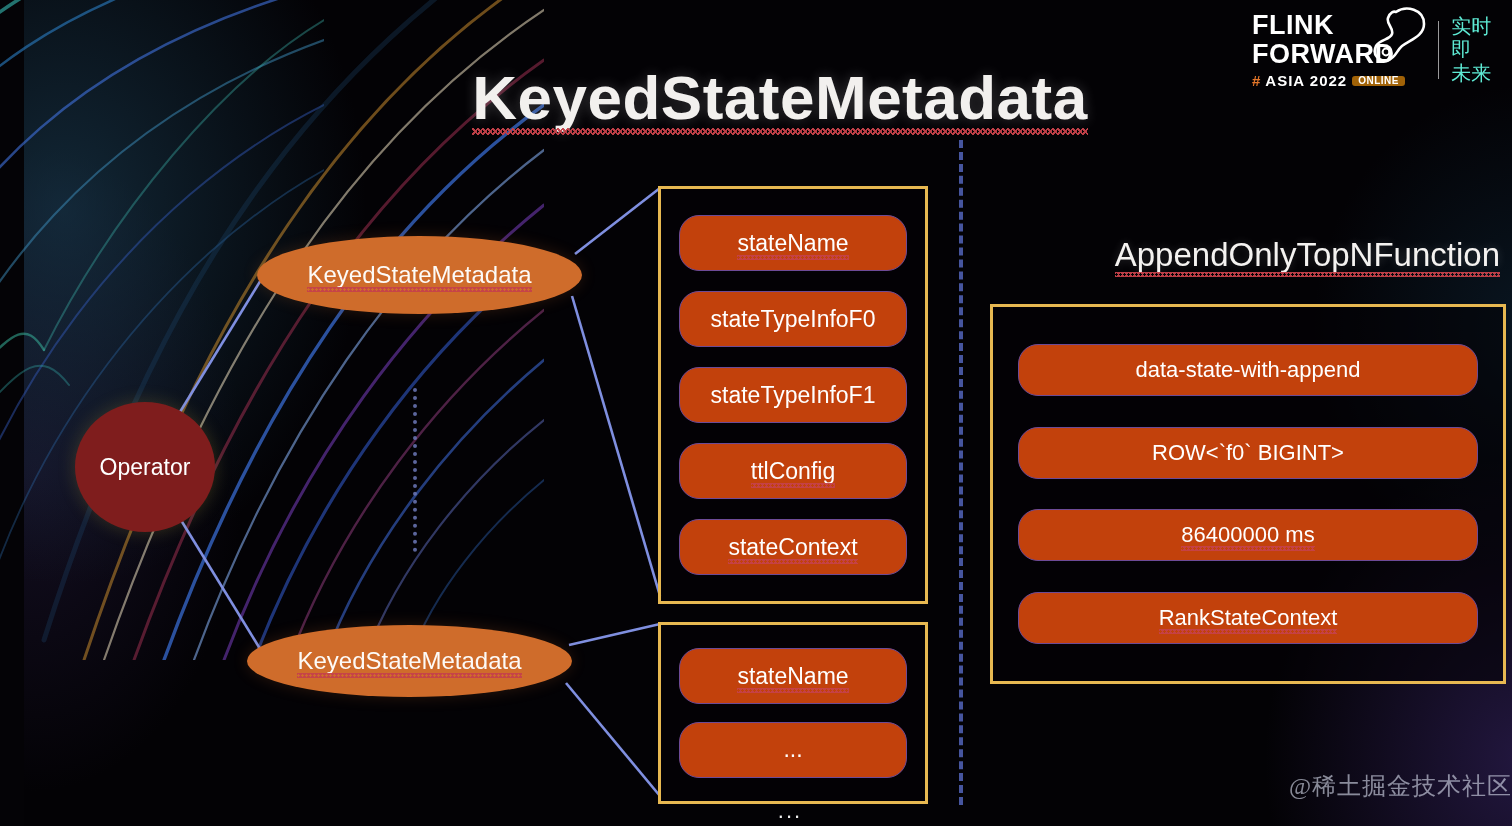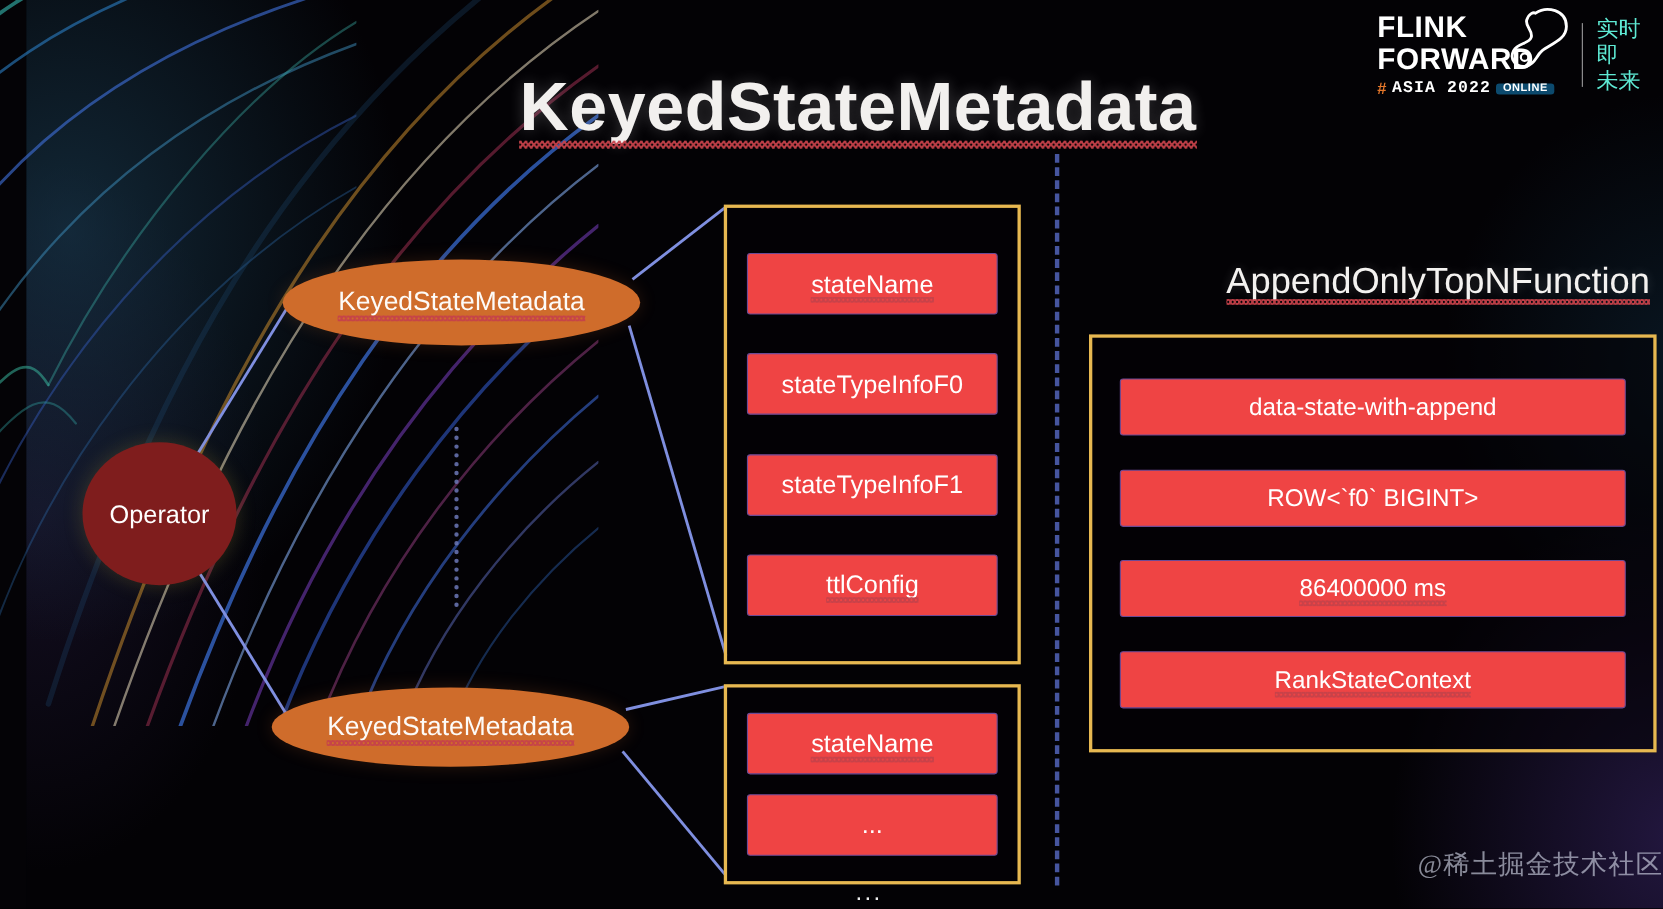--- a/index.html
+++ b/index.html
@@ -77,21 +77,21 @@
   .ybox-top{left:634px;top:186px;width:264px;height:412px;}
   .ybox-bot{left:634px;top:622px;width:264px;height:176px;}
   .ybox-right{left:966px;top:304px;width:510px;height:374px;}
 
   .fields{
     position:absolute;inset:0;display:flex;flex-direction:column;
     justify-content:space-evenly;align-items:center;padding:6px 0;
     box-sizing:border-box;
   }
   .chip{
-    background:#ef4444;border:1px solid #6d4a96;border-radius:3px;
+    background:#c2410c;border:1px solid #6d4a96;border-radius:20px;
     color:#fff;display:flex;align-items:center;justify-content:center;
     text-align:center;box-sizing:border-box;
   }
   .ybox-top .chip,.ybox-bot .chip{width:228px;height:56px;font-size:23px;}
   .ybox-right .chip{width:460px;height:52px;font-size:22px;text-align:right;}
 
   .ellipsis-below{
     position:absolute;left:634px;top:798px;width:264px;text-align:center;
     color:#eee;font-size:22px;letter-spacing:2px;
   }
@@ -111,23 +111,23 @@
   }
 
   
   .logo{position:absolute;right:26px;top:6px;width:258px;height:88px;
         display:flex;align-items:center;}
   .logo-left{position:relative;width:178px;color:#fff;line-height:1;}
   .logo-l1{font-size:27px;font-weight:bold;letter-spacing:.5px;}
   .logo-l2{font-size:27px;font-weight:bold;letter-spacing:.5px;margin-top:2px;}
   .logo-l3{display:flex;align-items:center;gap:5px;margin-top:5px;}
   .logo-hash{color:#e3762a;font-size:15px;font-weight:bold;}
-  .logo-asia{font-size:15px;font-weight:bold;letter-spacing:1px;font-family:Liberation Mono, monospace;}
+  .logo-asia{font-size:15px;font-weight:bold;letter-spacing:1px;}
   .logo-online{
-    background:#0c4a6e;color:#fff;font-size:10px;font-weight:bold;
+    background:#a16207;color:#fff;font-size:10px;font-weight:bold;
     padding:0 6px;border-radius:3px;letter-spacing:.5px;
   }
   .logo-sep{width:1px;height:58px;background:rgba(255,255,255,.6);margin:0 12px;}
   .logo-cn{color:#5eead4;font-size:20px;line-height:1.18;
            font-family:"DejaVu Sans","Liberation Sans",sans-serif;}
   .logo-mark{position:absolute;right:-4px;top:-6px;width:64px;height:60px;}
 </style>
 </head>
 <body>
 
@@ -225,20 +225,23 @@
         </div>
       <div class="chip">
           <span>stateTypeInfoF0</span>
         </div>
       <div class="chip">
           <span>stateTypeInfoF1</span>
         </div>
       <div class="chip">
           <span class="squig">ttlConfig</span>
         </div>
+      <div class="chip">
+          <span class="squig">stateContext</span>
+        </div>
     </div>
   </div>
 
   <div class="ybox ybox-bot">
     <div class="fields">
       <div class="chip">
           <span class="squig">stateName</span>
         </div>
       <div class="chip">
           <span>...</span>

